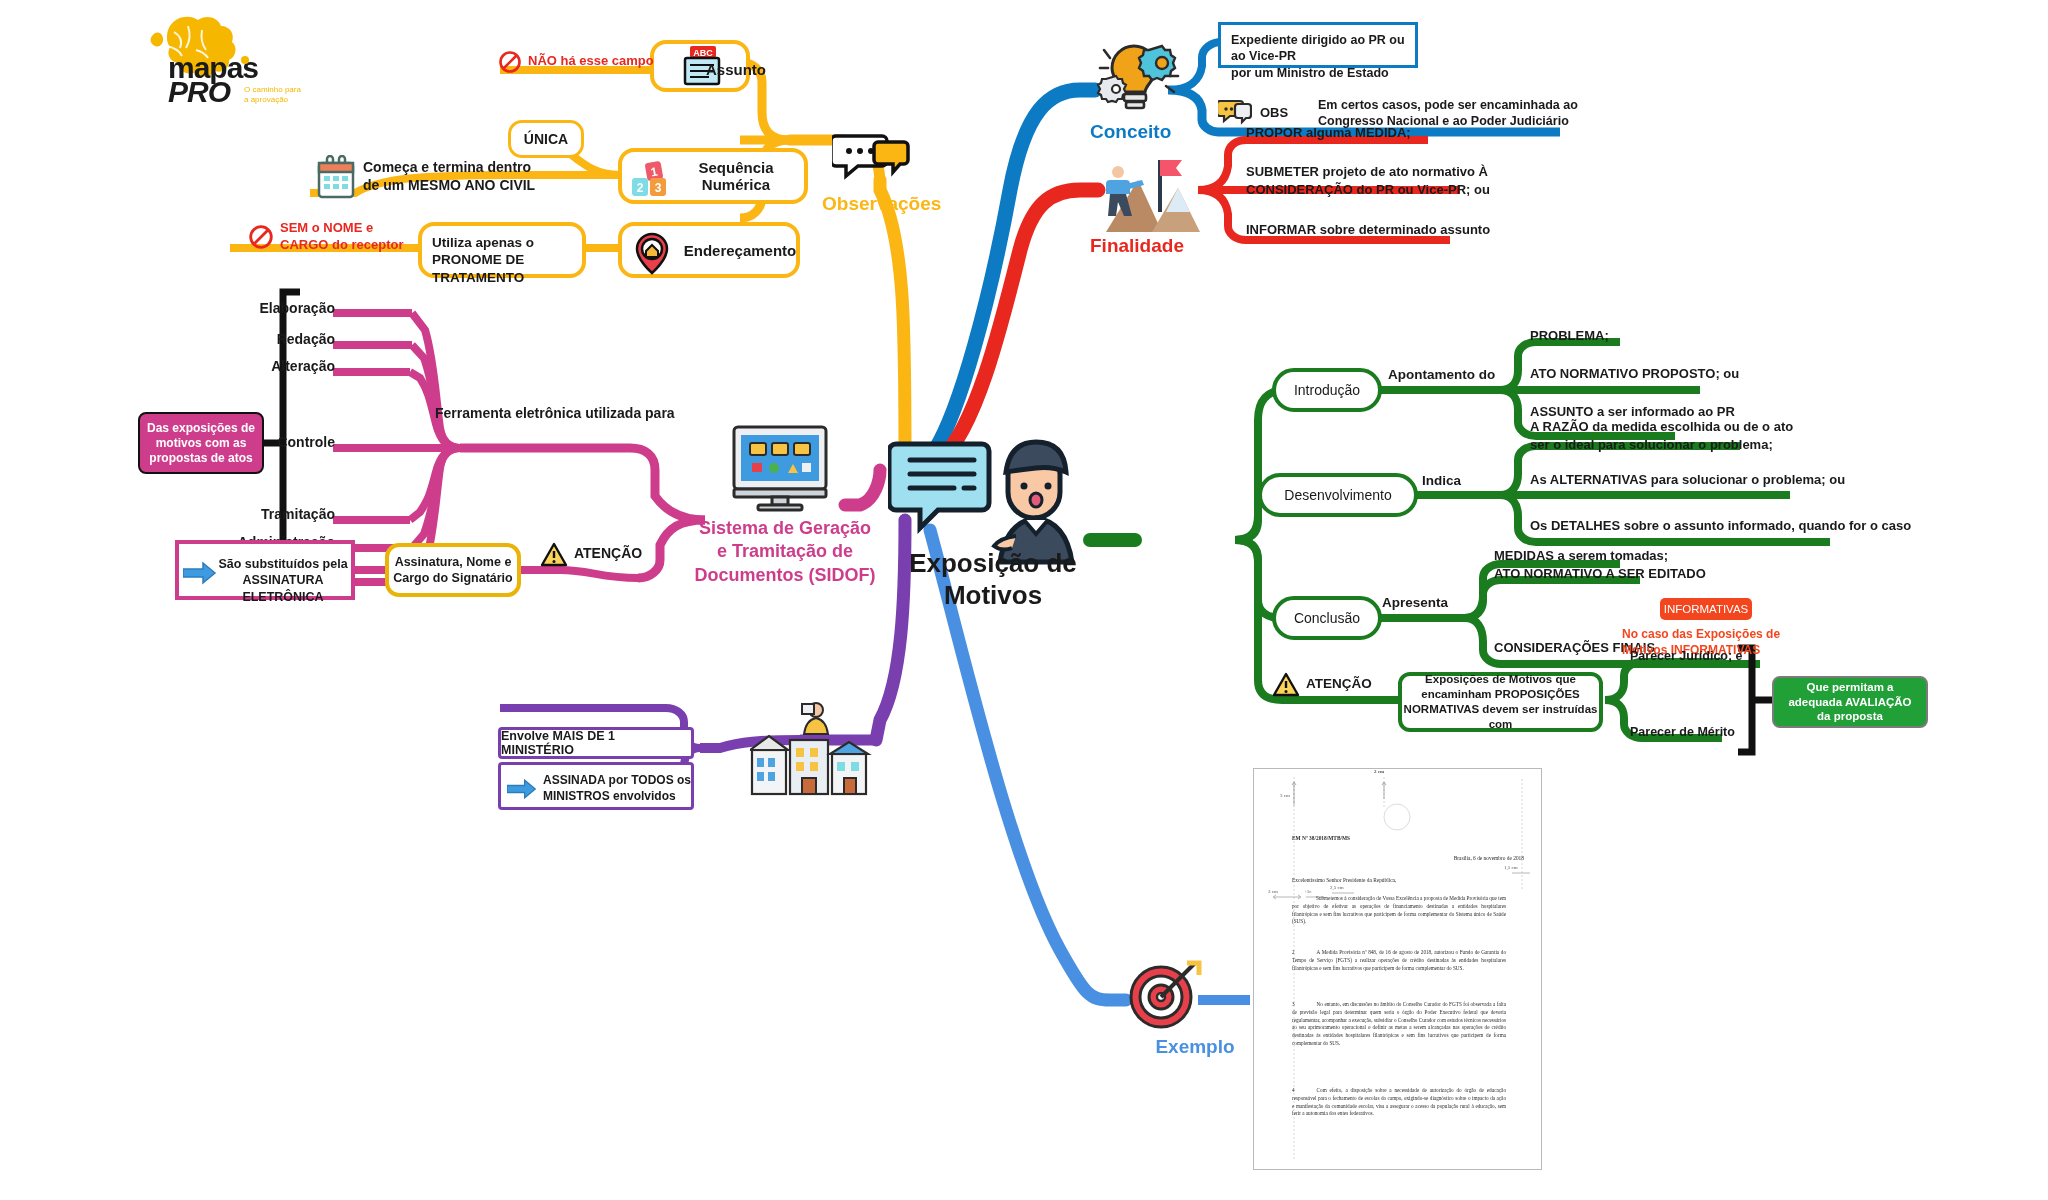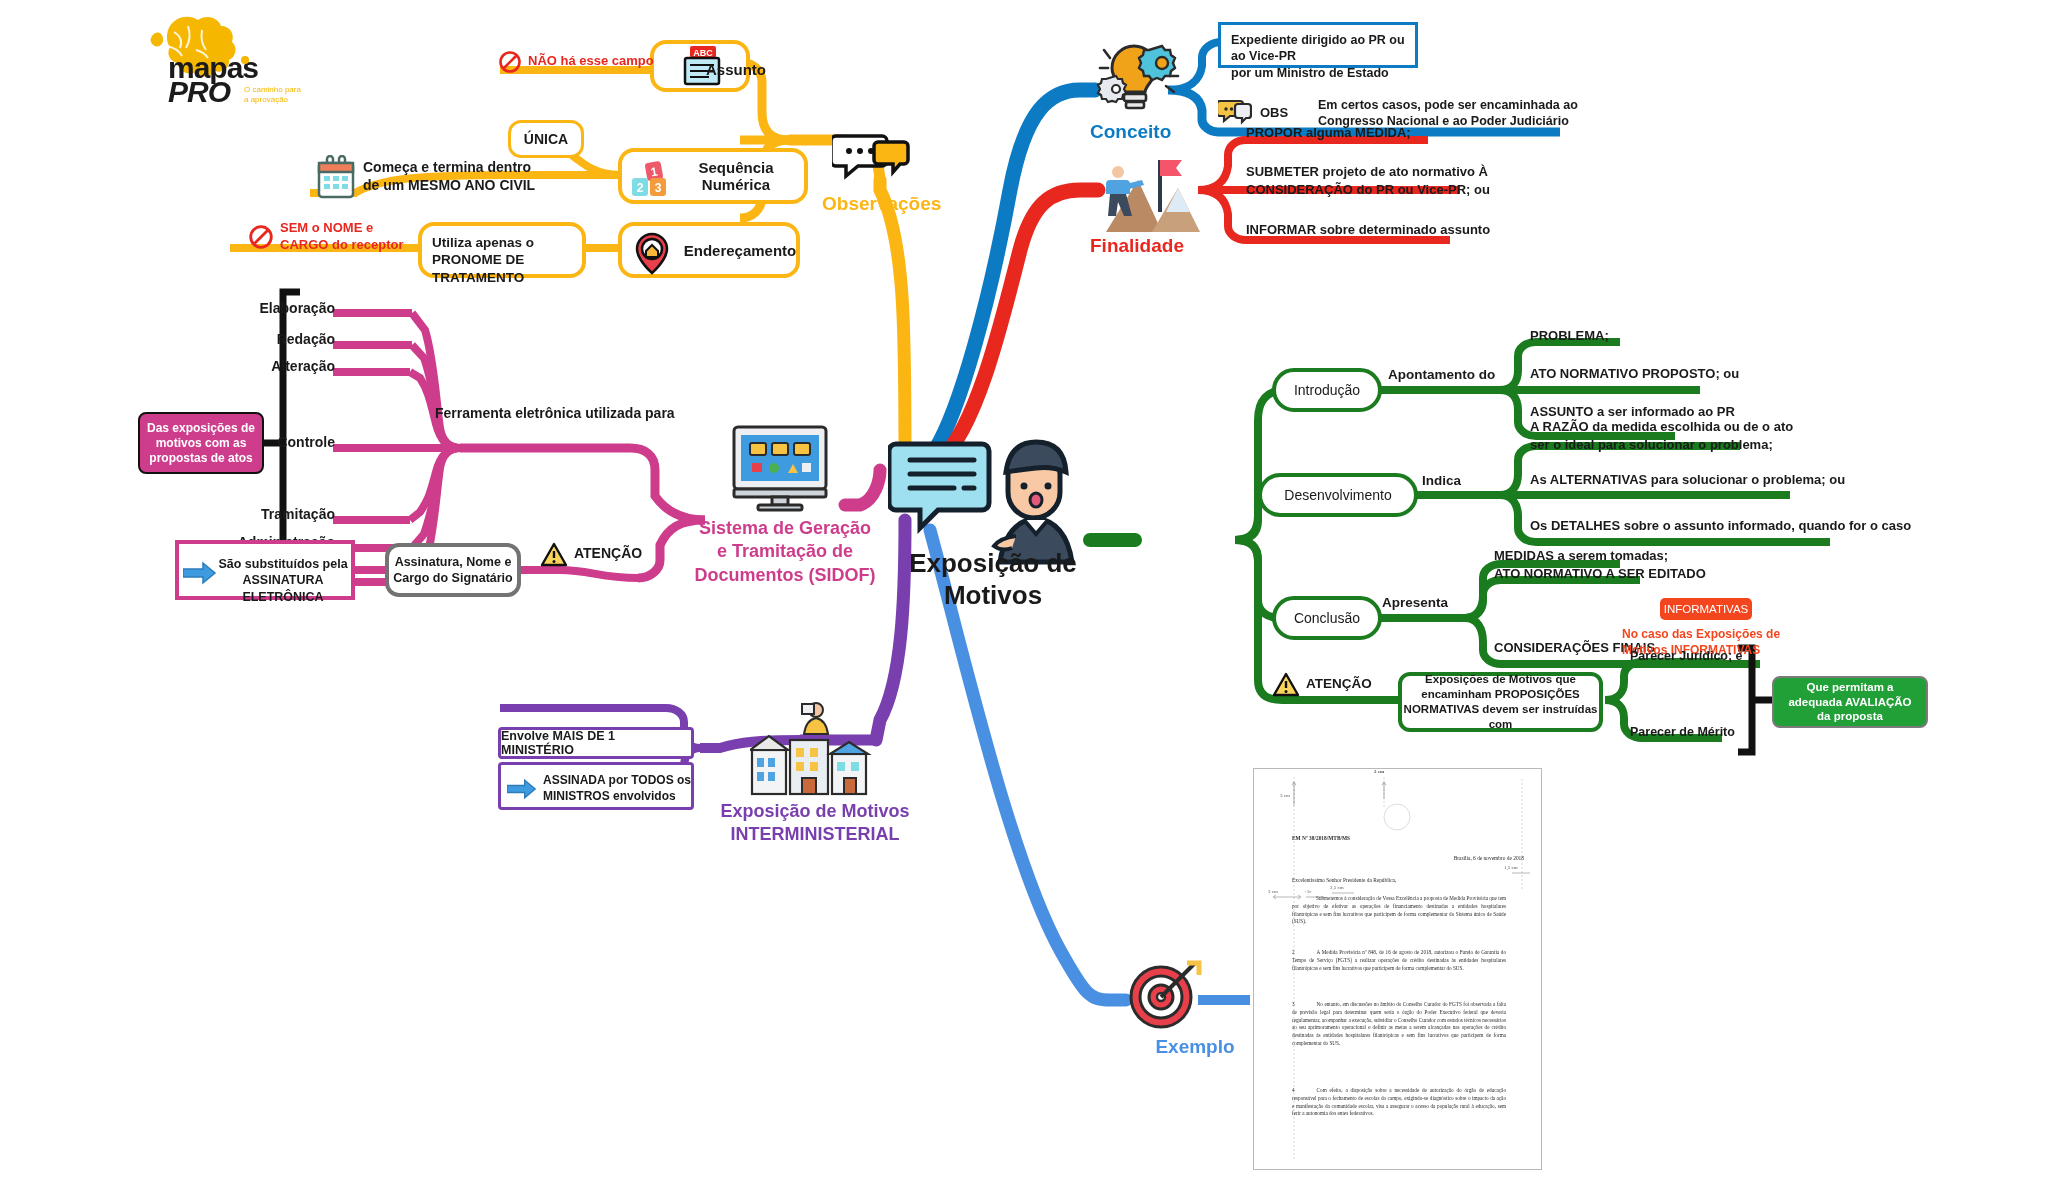--- a/index.html
+++ b/index.html
@@ -7,21 +7,21 @@
        font-family:"Liberation Sans","DejaVu Sans",sans-serif;color:#1a1a1a;}
   #canvas{position:absolute;left:0;top:0;width:2048px;height:1200px;}
   .svg-layer{position:absolute;left:0;top:0;width:2048px;height:1200px;pointer-events:none;}
   .node{position:absolute;box-sizing:border-box;}
   .txt{position:absolute;box-sizing:border-box;line-height:1.28;}
 
   
   .pill{border-radius:14px;background:#fff;display:flex;align-items:center;justify-content:center;text-align:center;}
   .pill-yellow{border:4px solid #FBB614;border-radius:16px;}
   .pill-yellow-sm{border:3px solid #FBB614;border-radius:14px;}
-  .pill-pink{border:4px solid #737373;border-radius:14px;}
+  .pill-pink{border:4px solid #eab308;border-radius:14px;}
   .pill-green{border:4px solid #1A7C1E;border-radius:26px;}
   .pill-greenbox{border:4px solid #1A7C1E;border-radius:12px;}
   .box-blue{border:3px solid #0C7BC4;background:#fff;}
   .sq-pink{background:#CE3D8C;border:2px solid #111;border-radius:8px;color:#fff;}
   .sq-green{background:#21A038;border:2px solid #7b7b7b;border-radius:8px;color:#fff;}
   .tag-red{background:#F4461E;color:#fff;border-radius:5px;}
 
   .b{font-weight:bold;}
   .c{text-align:center;}
   .r{text-align:right;}
@@ -205,21 +205,21 @@
       <rect x="16" y="2" width="16" height="18" rx="3" fill="#EF5A6A" transform="rotate(-10 24 11)"></rect>
       <text x="24" y="16" font-size="12" fill="#fff" text-anchor="middle" font-weight="bold" font-family="Liberation Sans, sans-serif" transform="rotate(-10 24 11)">1</text>
       <rect x="2" y="18" width="16" height="18" rx="3" fill="#7FDCE4"></rect>
       <text x="10" y="32" font-size="12" fill="#fff" text-anchor="middle" font-weight="bold" font-family="Liberation Sans, sans-serif">2</text>
       <rect x="20" y="18" width="16" height="18" rx="3" fill="#F39C3E"></rect>
       <text x="28" y="32" font-size="12" fill="#fff" text-anchor="middle" font-weight="bold" font-family="Liberation Sans, sans-serif">3</text>
     </svg>
     <span class="b" style="font-size:15px;margin-left:46px;">Sequência Numérica</span>
   </div>
 
-  <div class="node pill pill-yellow-sm" style="left:508px;top:120px;width:76px;height:38px;border-radius:13px;">
+  <div class="node pill pill-yellow-sm" style="left:508px;top:120px;width:76px;height:38px;">
     <span class="b" style="font-size:14px;">ÚNICA</span>
   </div>
 
   <div class="node" style="left:385px;top:155px;width:250px;height:56px;">
     <svg width="44" height="46" viewBox="0 0 44 46" style="position:absolute;left:-70px;top:0;">
       <rect x="4" y="8" width="34" height="34" rx="3" fill="#fff" stroke="#4A6B63" stroke-width="2.5"></rect>
       <rect x="4" y="8" width="34" height="9" fill="#EF7F5A" stroke="#4A6B63" stroke-width="2.5"></rect>
       <path d="M12,9 v-5 a3,3 0 0 1 6,0 v5 M24,9 v-5 a3,3 0 0 1 6,0 v5" fill="none" stroke="#4A6B63" stroke-width="2.5"></path>
       <g fill="#7FDCE4">
           <rect x="9" y="21" width="6" height="5"></rect>
@@ -489,24 +489,20 @@
         </g>
       <rect x="52" y="78" width="14" height="16" fill="#C86A3A" stroke="#2b2b2b" stroke-width="2"></rect>
       <rect x="82" y="54" width="34" height="40" fill="#F2F4F6" stroke="#2b2b2b" stroke-width="2.2"></rect>
       <path d="M80,54 L99,42 L118,54z" fill="#4FA3E0" stroke="#2b2b2b" stroke-width="2.2"></path>
       <g fill="#7FDCE4">
           <rect x="87" y="62" width="8" height="9"></rect>
           <rect x="101" y="62" width="8" height="9"></rect>
         </g>
       <rect x="94" y="78" width="12" height="16" fill="#C86A3A" stroke="#2b2b2b" stroke-width="2"></rect>
     </svg>
-    <div class="txt b c" style="left:-30px;top:100px;width:250px;font-size:18px;color:#7A3FAE;line-height:1.3;">
-      <div>Exposição de Motivos</div>
-      <div>INTERMINISTERIAL</div>
-    </div>
   </div>
 
   <div class="node" style="left:498px;top:727px;width:196px;height:32px;border:3px solid #7A3FAE;background:#fff;border-radius:4px;display:flex;align-items:center;justify-content:center;">
     <span class="b" style="font-size:12.5px;">Envolve MAIS DE 1 MINISTÉRIO</span>
   </div>
 
   <div class="node" style="left:498px;top:762px;width:196px;height:48px;border:3px solid #7A3FAE;background:#fff;border-radius:4px;padding-left:18px;">
     <svg width="30" height="22" viewBox="0 0 34 24" style="position:absolute;left:6px;top:13px;">
       <path d="M0,8 h20 v-6 l12,10 l-12,10 v-6 h-20z" fill="#3E9BE0" stroke="#2c7cba" stroke-width="1.5"></path>
     </svg>

